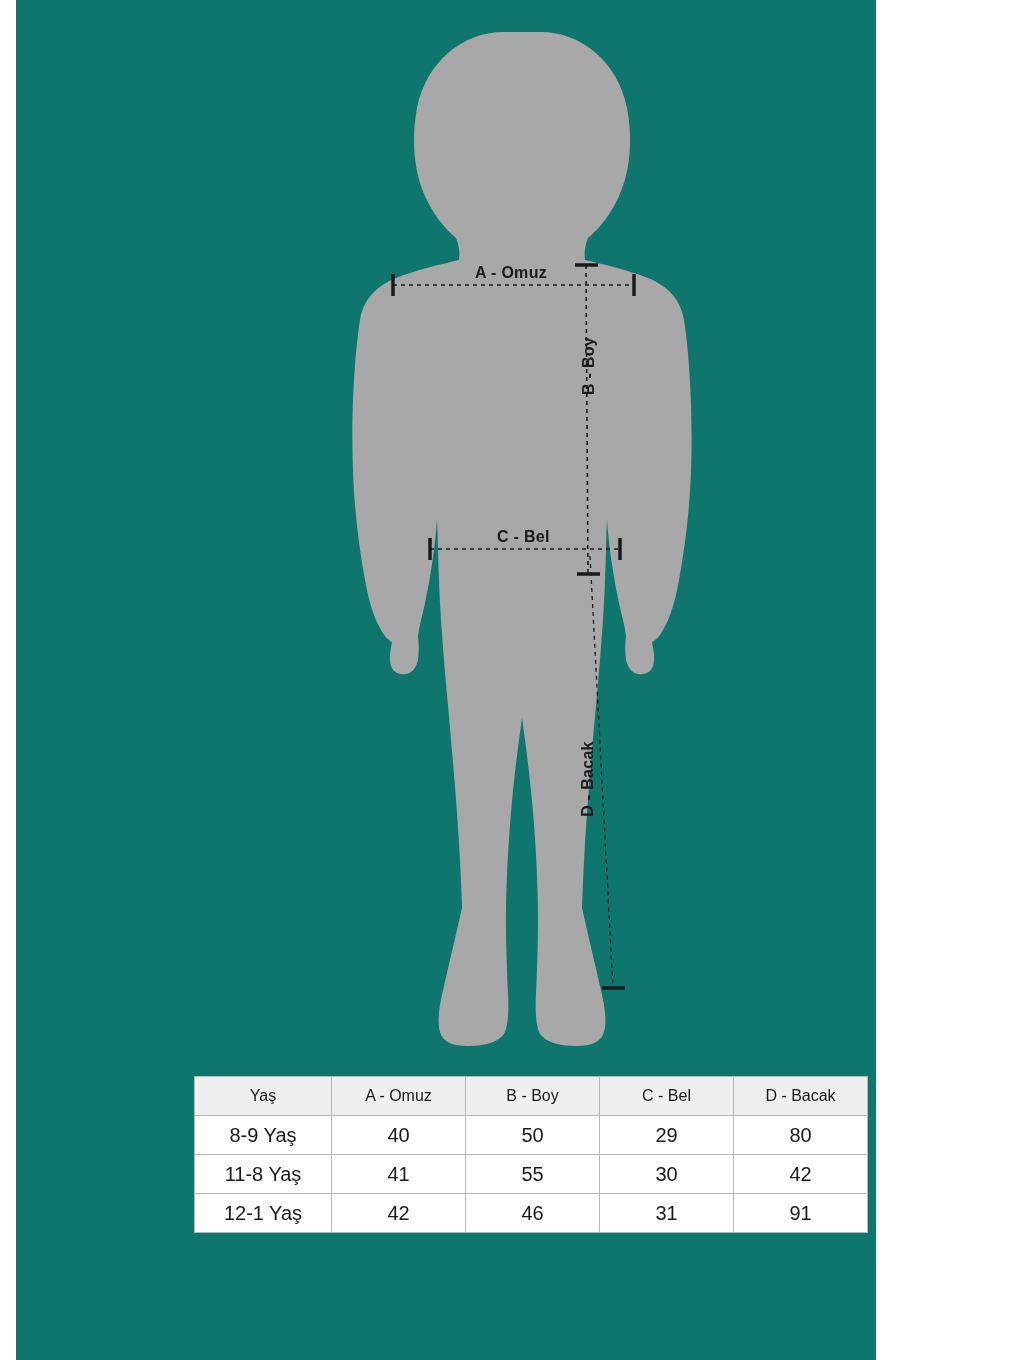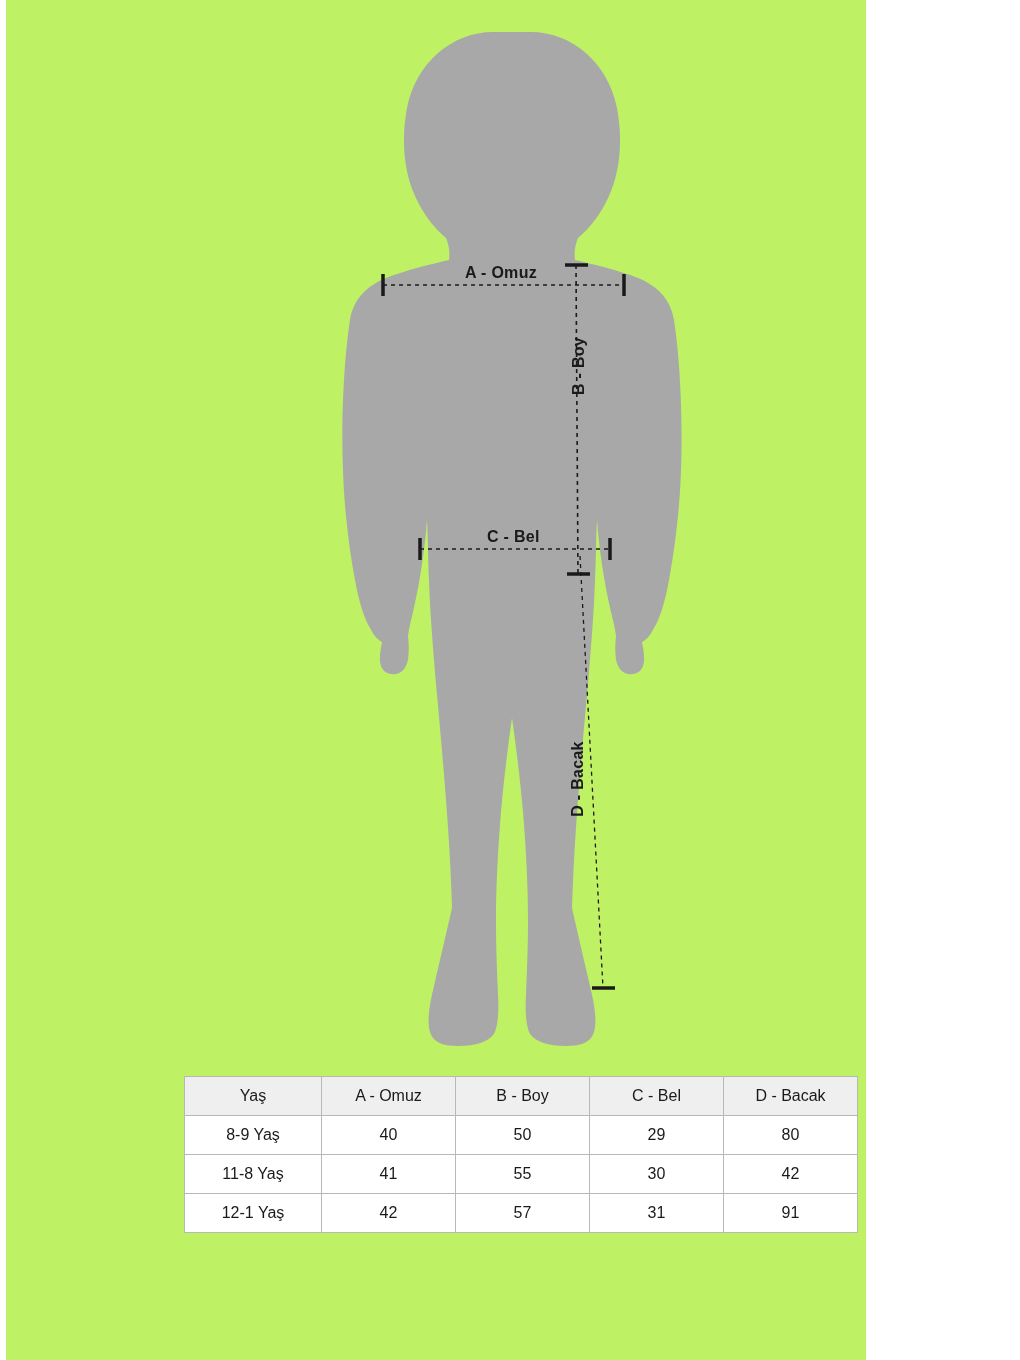--- a/index.html
+++ b/index.html
@@ -10,24 +10,24 @@
   body {
     width: 1020px;
     height: 1360px;
     position: relative;
     font-family: "Liberation Sans", sans-serif;
     overflow: hidden;
   }
 
   #page {
     position: absolute;
-    left: 6px; top: 0;
+    left: 16px; top: 0;
     width: 860px;
     height: 1360px;
-    background: #bef264;
+    background: #0f766e;
   }
 
   
   #figure-area {
     position: absolute;
     left: 0; top: 0;
     width: 1020px;
     height: 1065px;
   }
 
@@ -72,21 +72,21 @@
   #size-table {
     position: absolute;
     left: 178px;
     top: 1076px;
     border-collapse: collapse;
     font-family: "Liberation Sans", sans-serif;
   }
   #size-table th, #size-table td {
     border: 1px solid #b8b8b8;
     text-align: center;
-    font-size: 16px;
+    font-size: 20px;
     color: #1a1a1a;
     padding: 0;
     height: 38px;
   }
   #size-table thead th {
     background: #efefef;
     font-weight: normal;
     font-size: 16px;
   }
   #size-table tbody td {
@@ -224,20 +224,20 @@
       <tr>
         <td>11-8 Yaş</td>
         <td>41</td>
         <td>55</td>
         <td>30</td>
         <td>42</td>
       </tr>
       <tr>
         <td>12-1 Yaş</td>
         <td>42</td>
-        <td>57</td>
+        <td>46</td>
         <td>31</td>
         <td>91</td>
       </tr>
     </tbody>
   </table>
 
 </div>
 
 </body></html>

